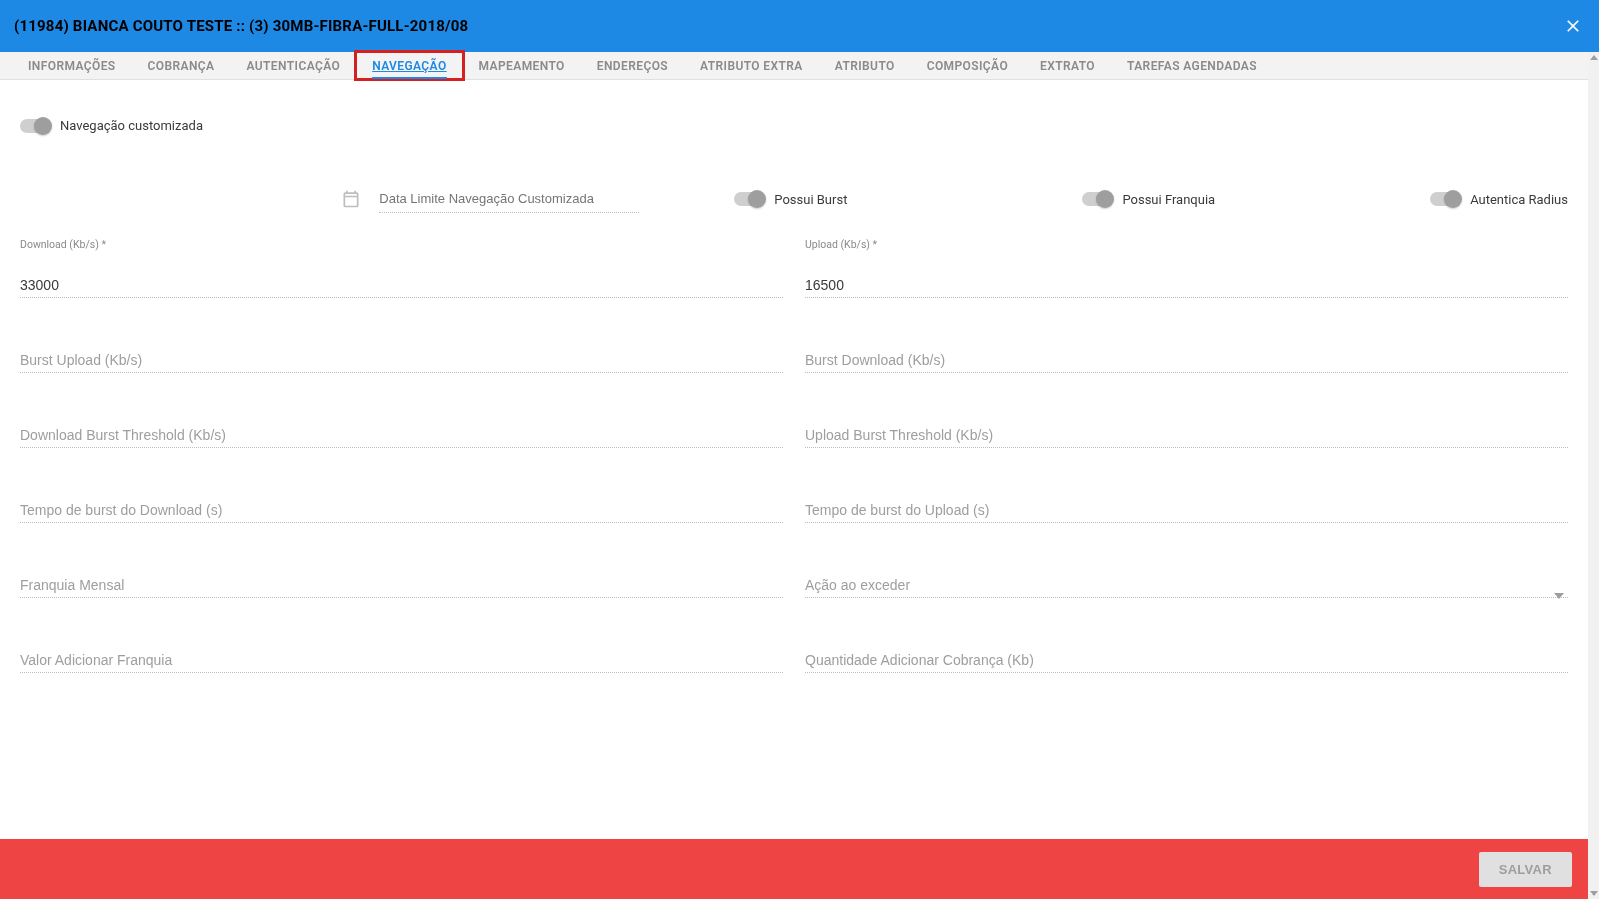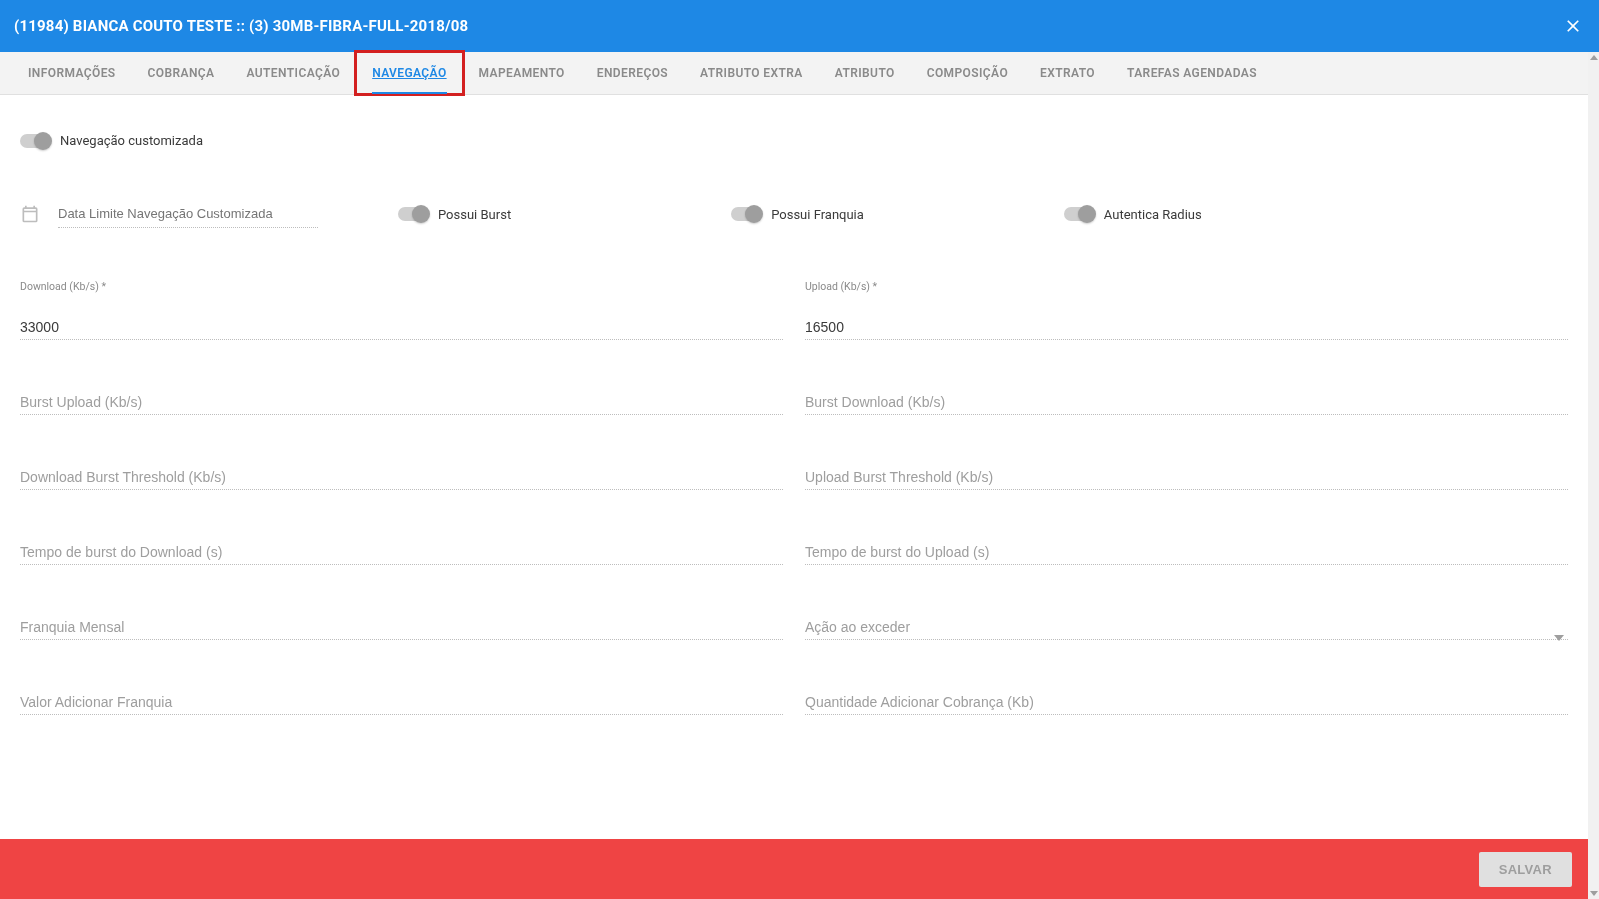--- a/index.html
+++ b/index.html
@@ -1,21 +1,21 @@
 <!DOCTYPE html>
 <html><head>
 <meta charset="utf-8">
 <style>
   * { box-sizing: border-box; margin: 0; padding: 0; }
   html, body { width: 1599px; height: 899px; font-family: Roboto, "Helvetica Neue", Arial, sans-serif; background: #fff; overflow: hidden; }
   body { position: relative; }
 
   .header {
     background: #1e88e5;
-    color: #ffffff;
+    color: #000000;
     height: 52px;
     display: flex;
     align-items: center;
     padding: 8px 14px;
     font-size: 15px;
     font-weight: 700;
     letter-spacing: .2px;
   }
   .header .title { flex: 1; }
   .header .close { width: 24px; height: 24px; cursor: pointer; display: flex; align-items: center; justify-content: center; }
@@ -23,21 +23,21 @@
   .content-wrap {
     position: absolute;
     top: 52px; left: 0; right: 11px; bottom: 0;
   }
 
   .tabs {
     background: #f3f3f3;
     border-bottom: 1px solid #e0e0e0;
     display: flex;
     align-items: stretch;
-    height: 43px;
+    height: 28px;
     padding: 0 12px;
   }
   .tabs .tab {
     padding: 0 16px;
     display: flex; align-items: center;
     font-size: 12px;
     font-weight: 600;
     color: #8a8a8a;
     letter-spacing: .4px;
     cursor: pointer;
@@ -90,22 +90,23 @@
   
 
   .toggle-off { background: #cfcfcf; }
   .toggle-off .knob { left: 14px; }
 
   .toggle-label { font-size: 13px; color: #3a3a3a; }
 
   .row-quad {
     display: flex;
     align-items: center;
-    gap: 40px;
-    margin-bottom: 52px;
+    gap: 55px;
+    margin-bottom: 25px;
+    justify-content: flex-end;
   }
 
   .date-field {
     display: flex; align-items: flex-end;
     gap: 18px;
   }
   .date-field .icon { width: 20px; height: 20px; color: #bdbdbd; margin-bottom: 4px; }
   .date-field .input {
     border: none;
     border-bottom: 1px dotted #bdbdbd;

